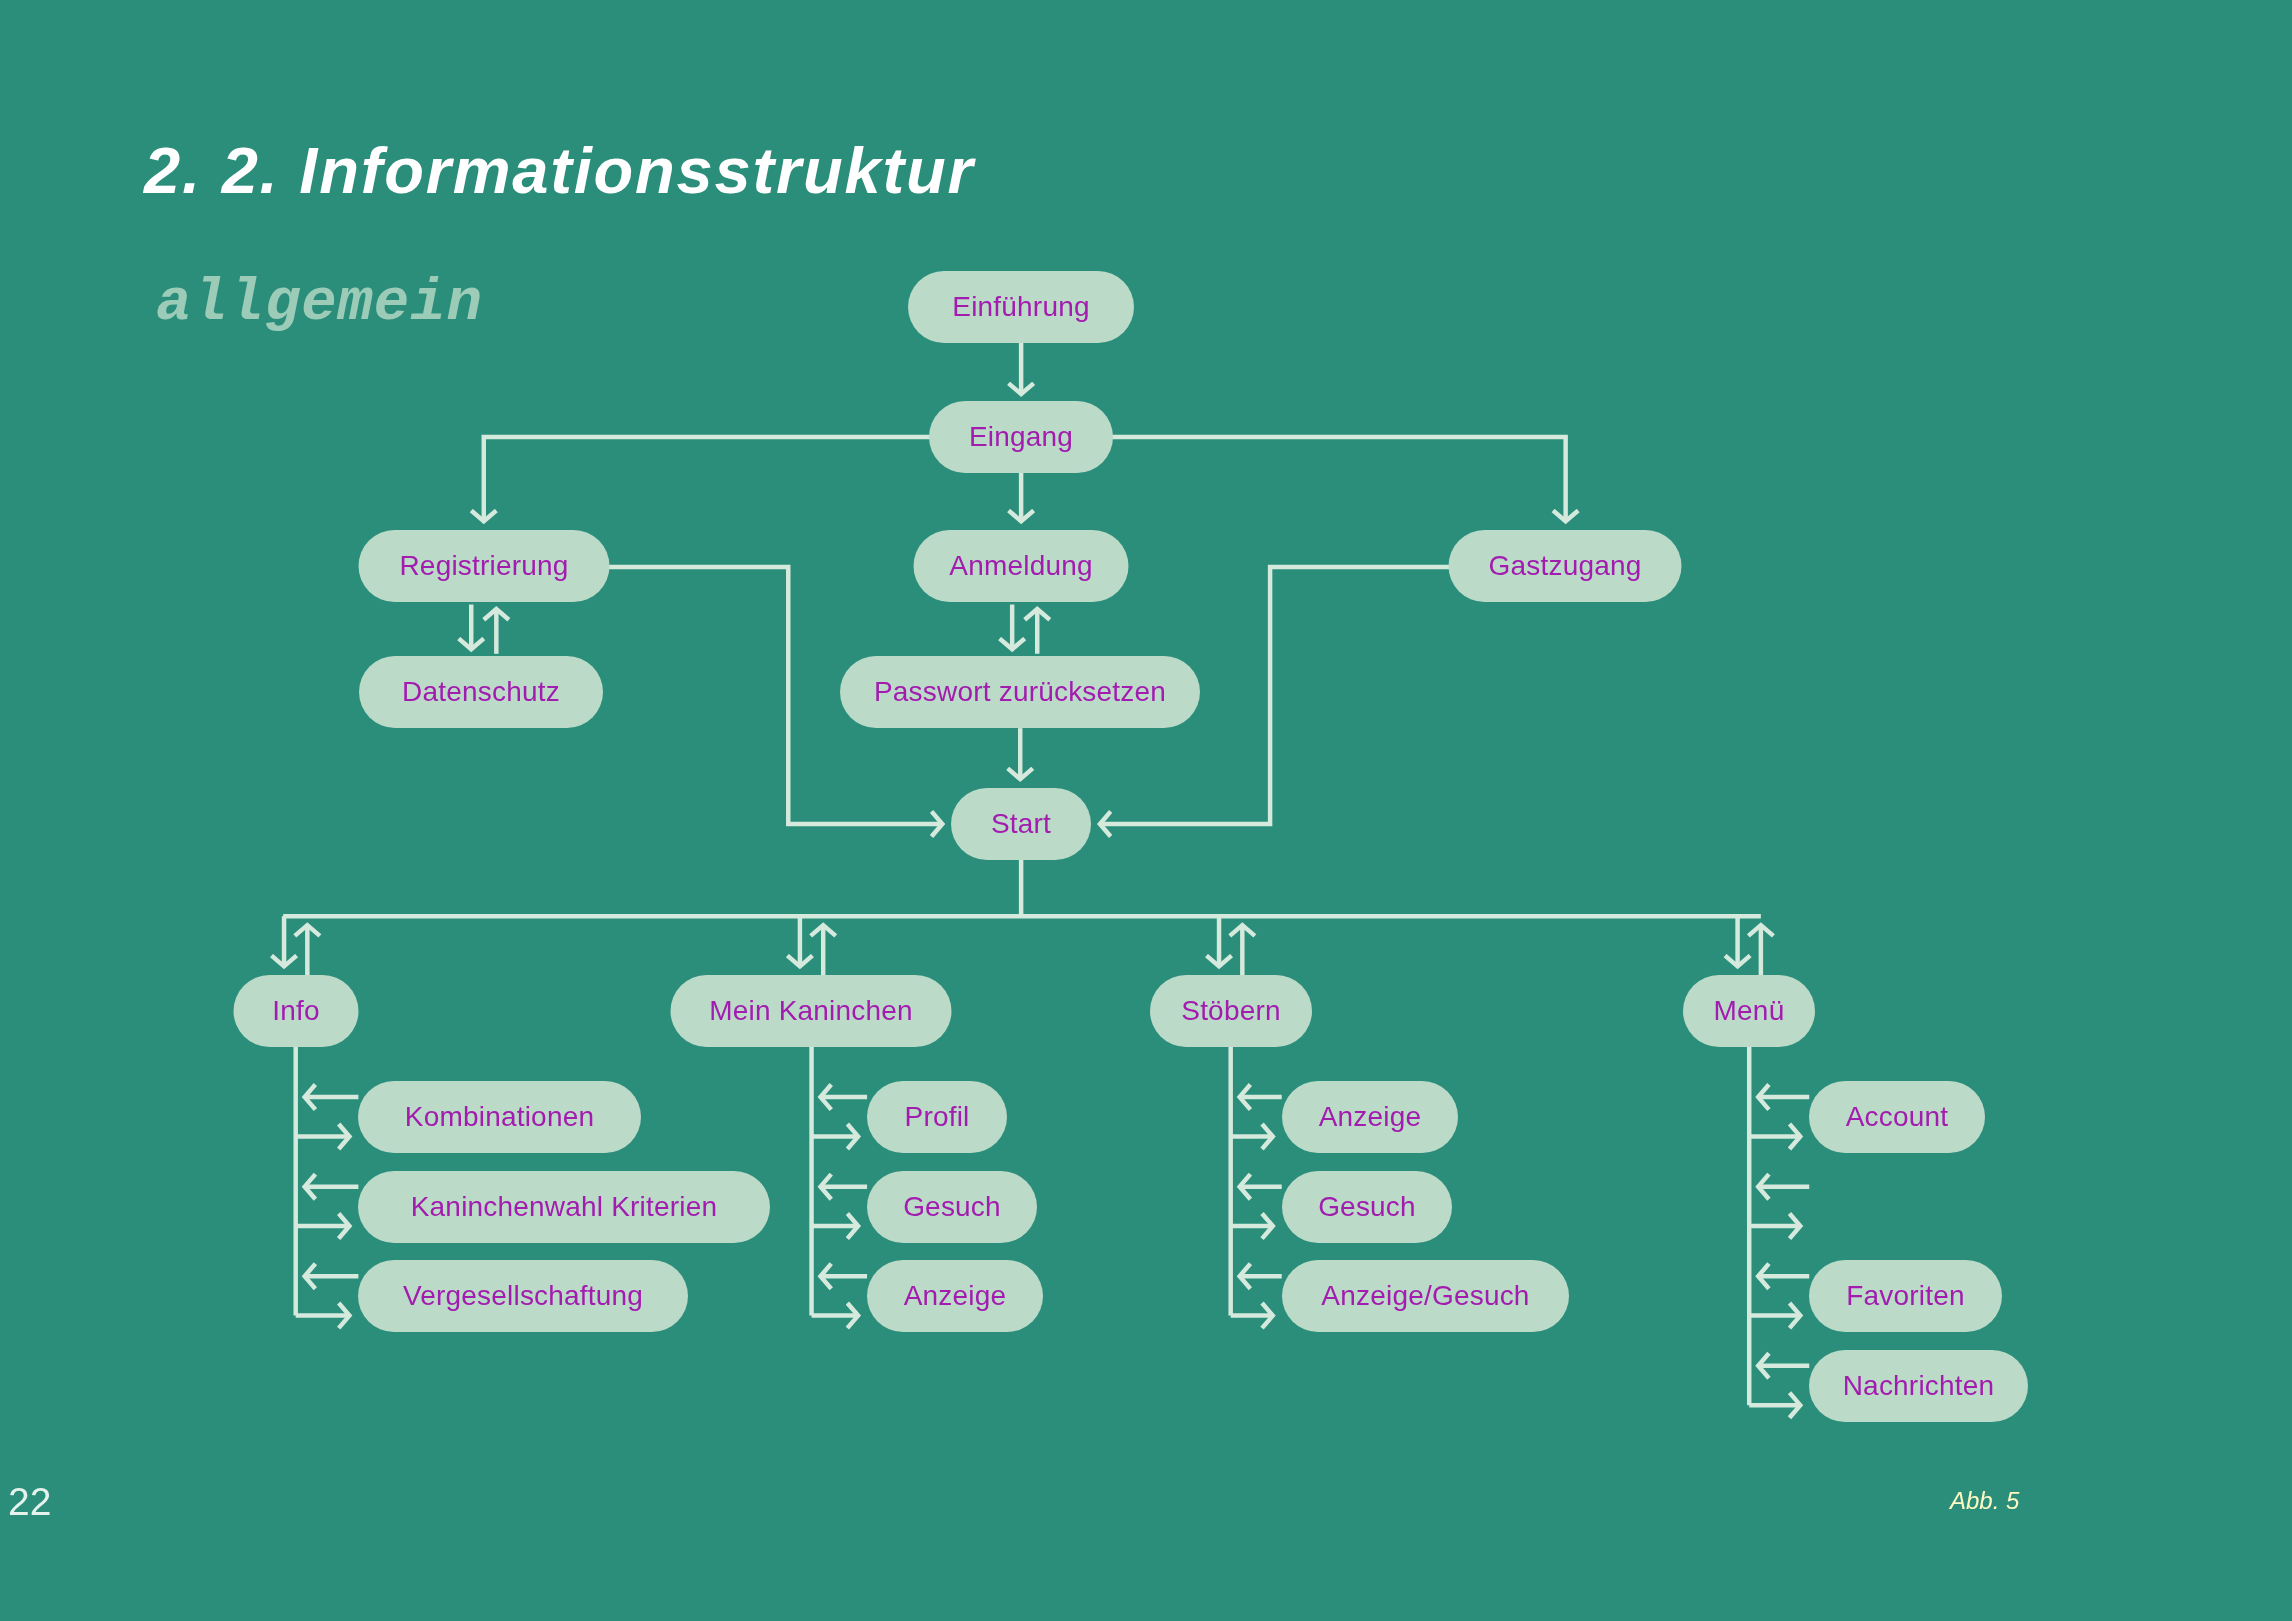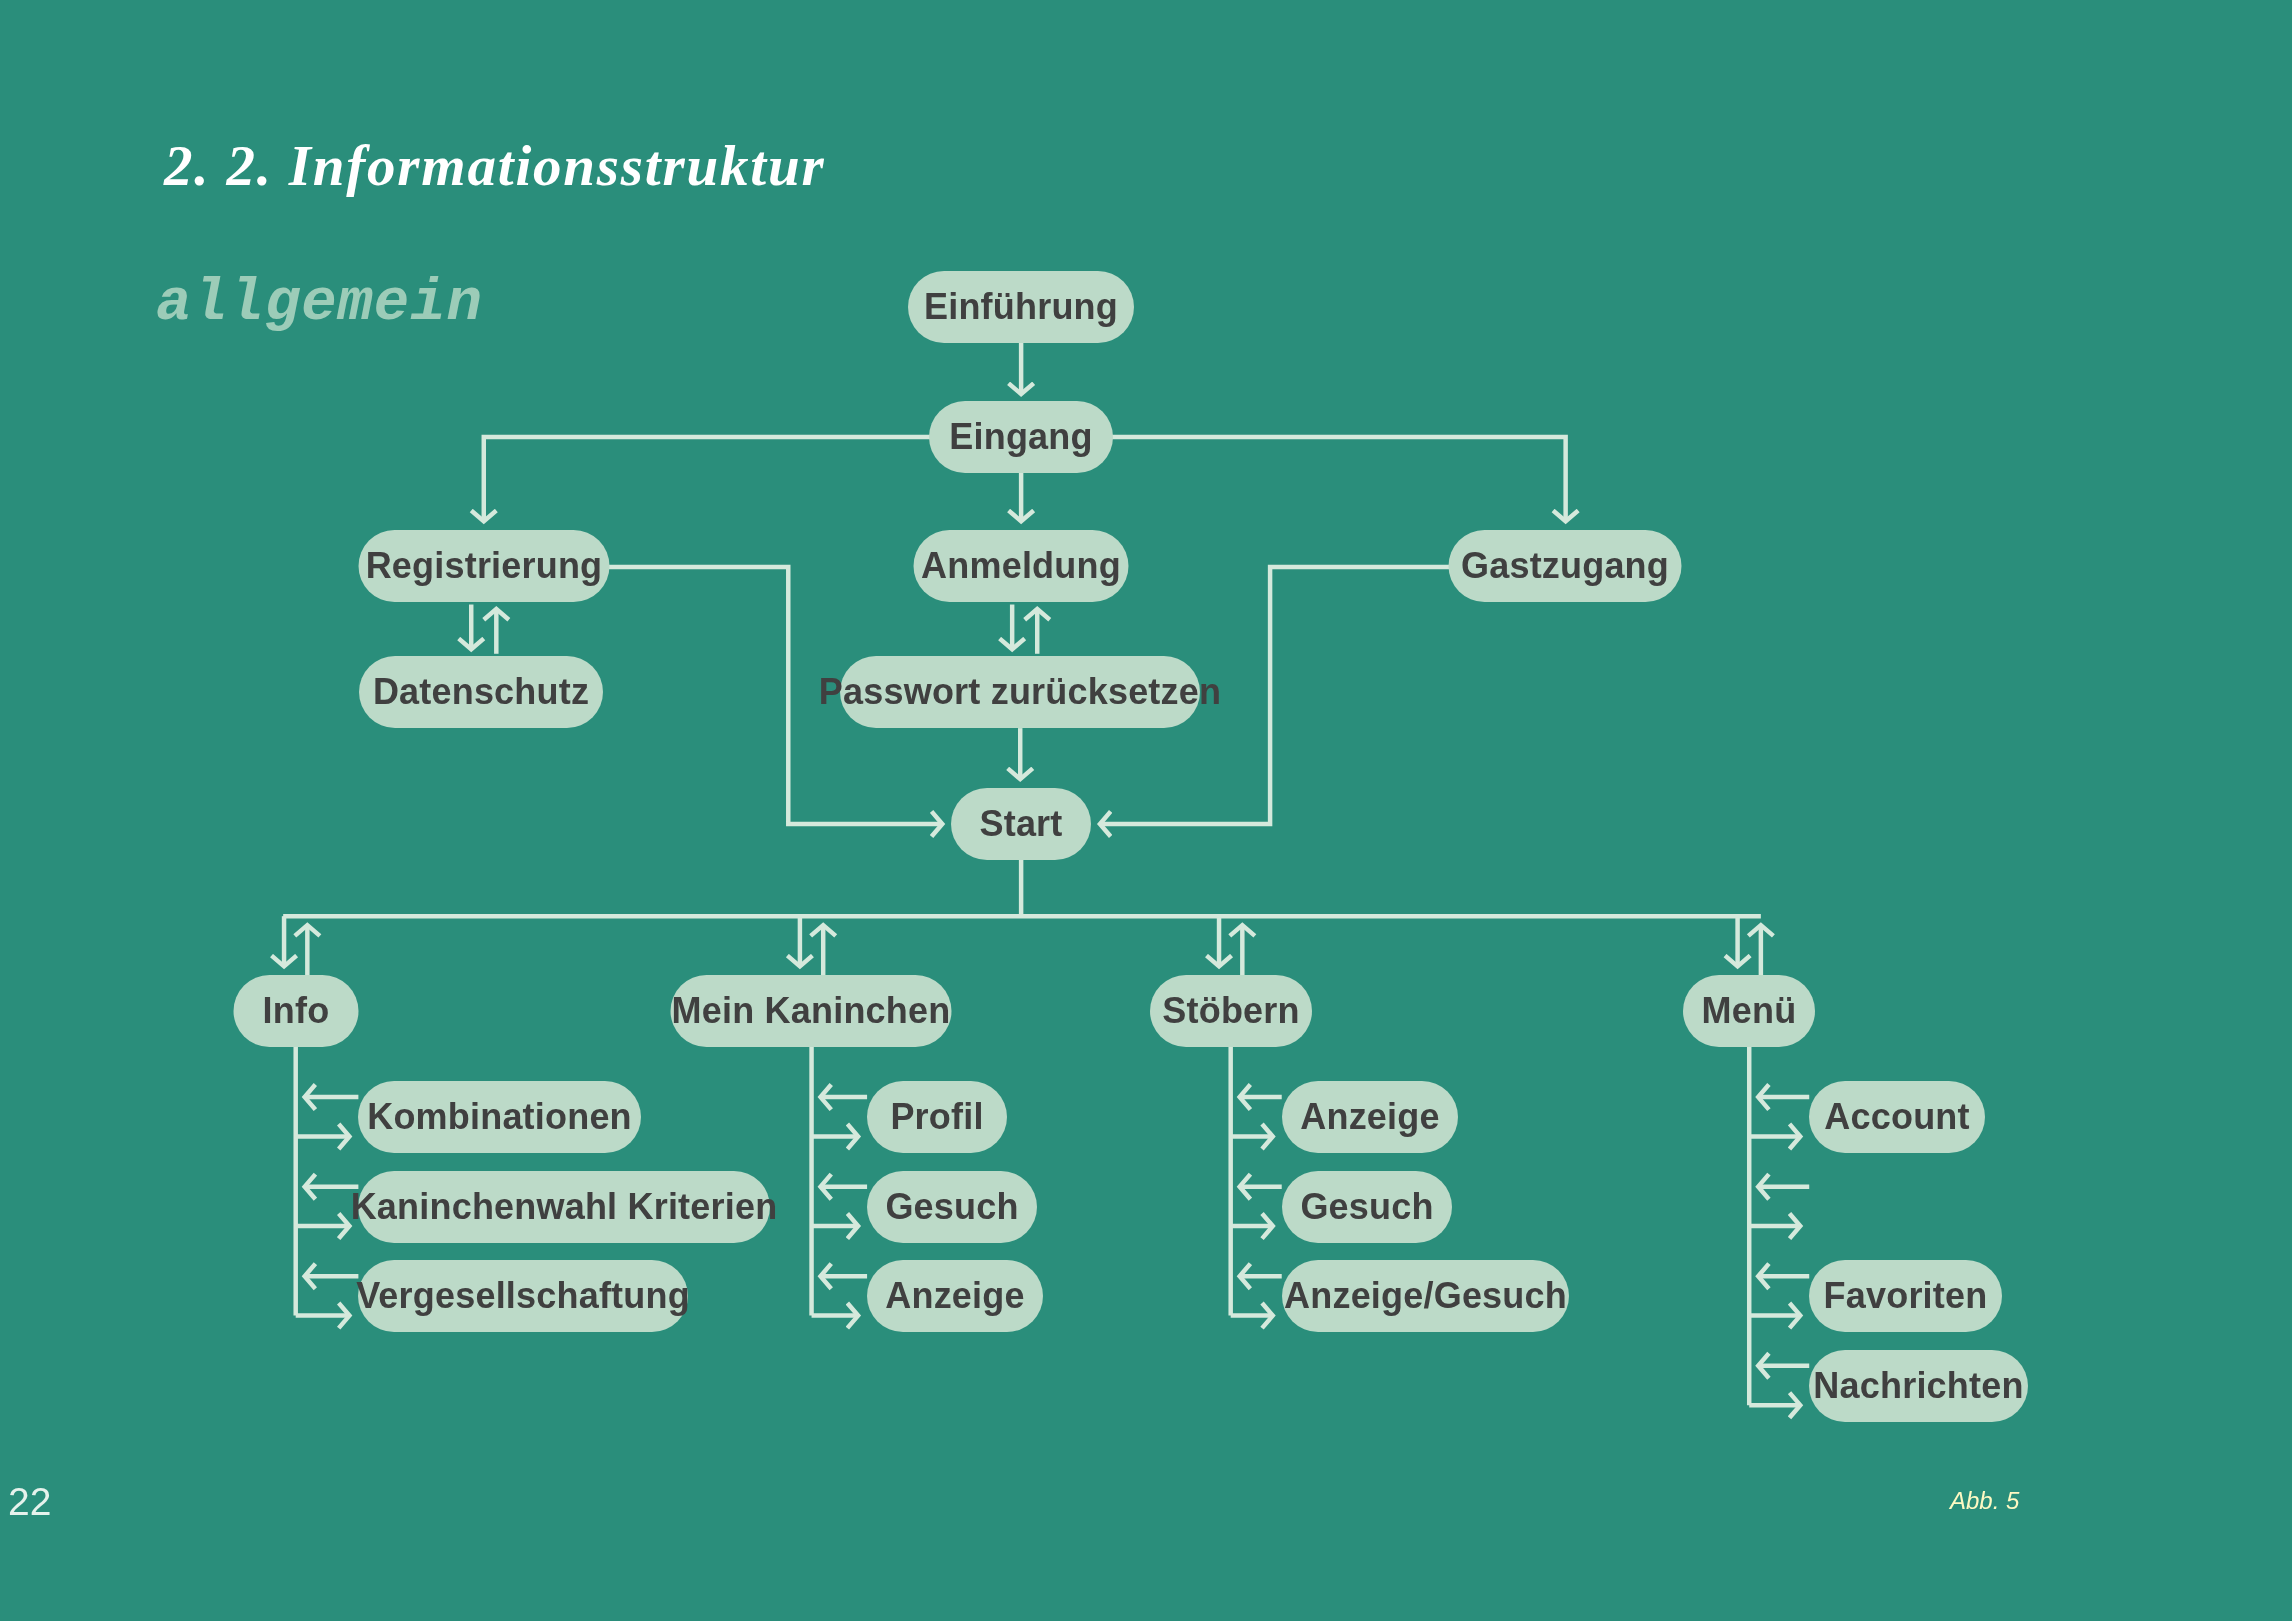--- a/index.html
+++ b/index.html
@@ -1,25 +1,25 @@
 <!DOCTYPE html>
 <html style="font-size:14.3px"><head>
 <meta charset="utf-8">
 <style>
   html,body{margin:0;padding:0;background:#2A8E7B;}
   .stage{position:relative;width:2293px;height:1621px;background:#2A8E7B;overflow:hidden;
          font-family:"Liberation Sans",sans-serif;}
   .wires{position:absolute;left:0;top:0;width:2293px;height:1621px;}
-  .node{position:absolute;height:72px;background:#BCDAC8;color:#404040;
+  .node{position:absolute;height:72px;background:#BCDAC8;color:#a21caf;
         border-radius:36px;display:flex;align-items:center;justify-content:center;
-        font-size:36px;font-weight:700;white-space:nowrap;letter-spacing:0.2px;}
+        font-size:28px;font-weight:400;white-space:nowrap;letter-spacing:0.2px;}
   .node.c{transform:translateX(-50%);}
-  .title{position:absolute;left:164px;top:133px;color:#FFFFFF;
-         font-family:Liberation Serif, serif;font-style:italic;font-weight:bold;
-         font-size:57px;letter-spacing:1.8px;white-space:nowrap;}
+  .title{position:absolute;left:144px;top:133px;color:#FFFFFF;
+         font-family:Liberation Sans, sans-serif;font-style:italic;font-weight:bold;
+         font-size:65px;letter-spacing:1.8px;white-space:nowrap;}
   .subtitle{position:absolute;left:156px;top:270px;color:#9CCCB8;
          font-family:Liberation Mono, monospace;font-style:italic;font-weight:bold;
          font-size:59px;letter-spacing:0.9px;}
   .pagenum{position:absolute;left:0;top:1480px;width:2293px;text-align:left;
          color:#E6F2EC;font-size:39px;margin-left:8px;}
   .figlabel{position:absolute;left:1950px;top:1487px;color:#fef9c3;
          font-size:24px;font-style:italic;}
 </style>
 </head>
 <body>

